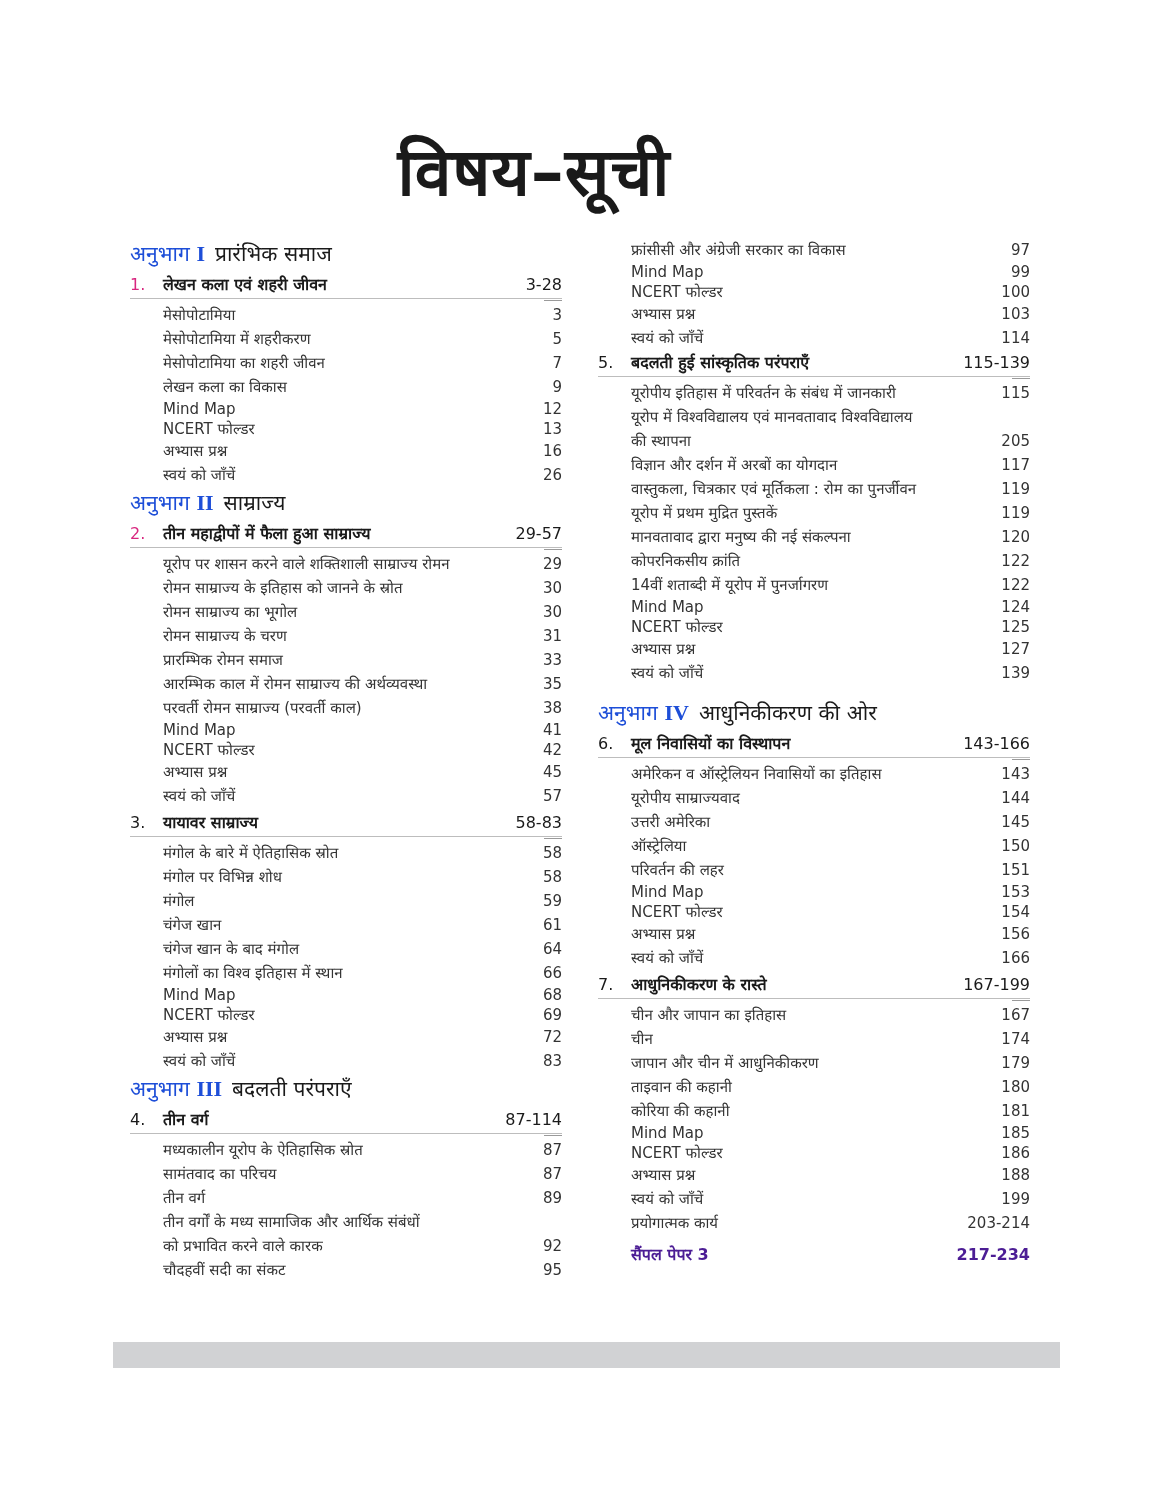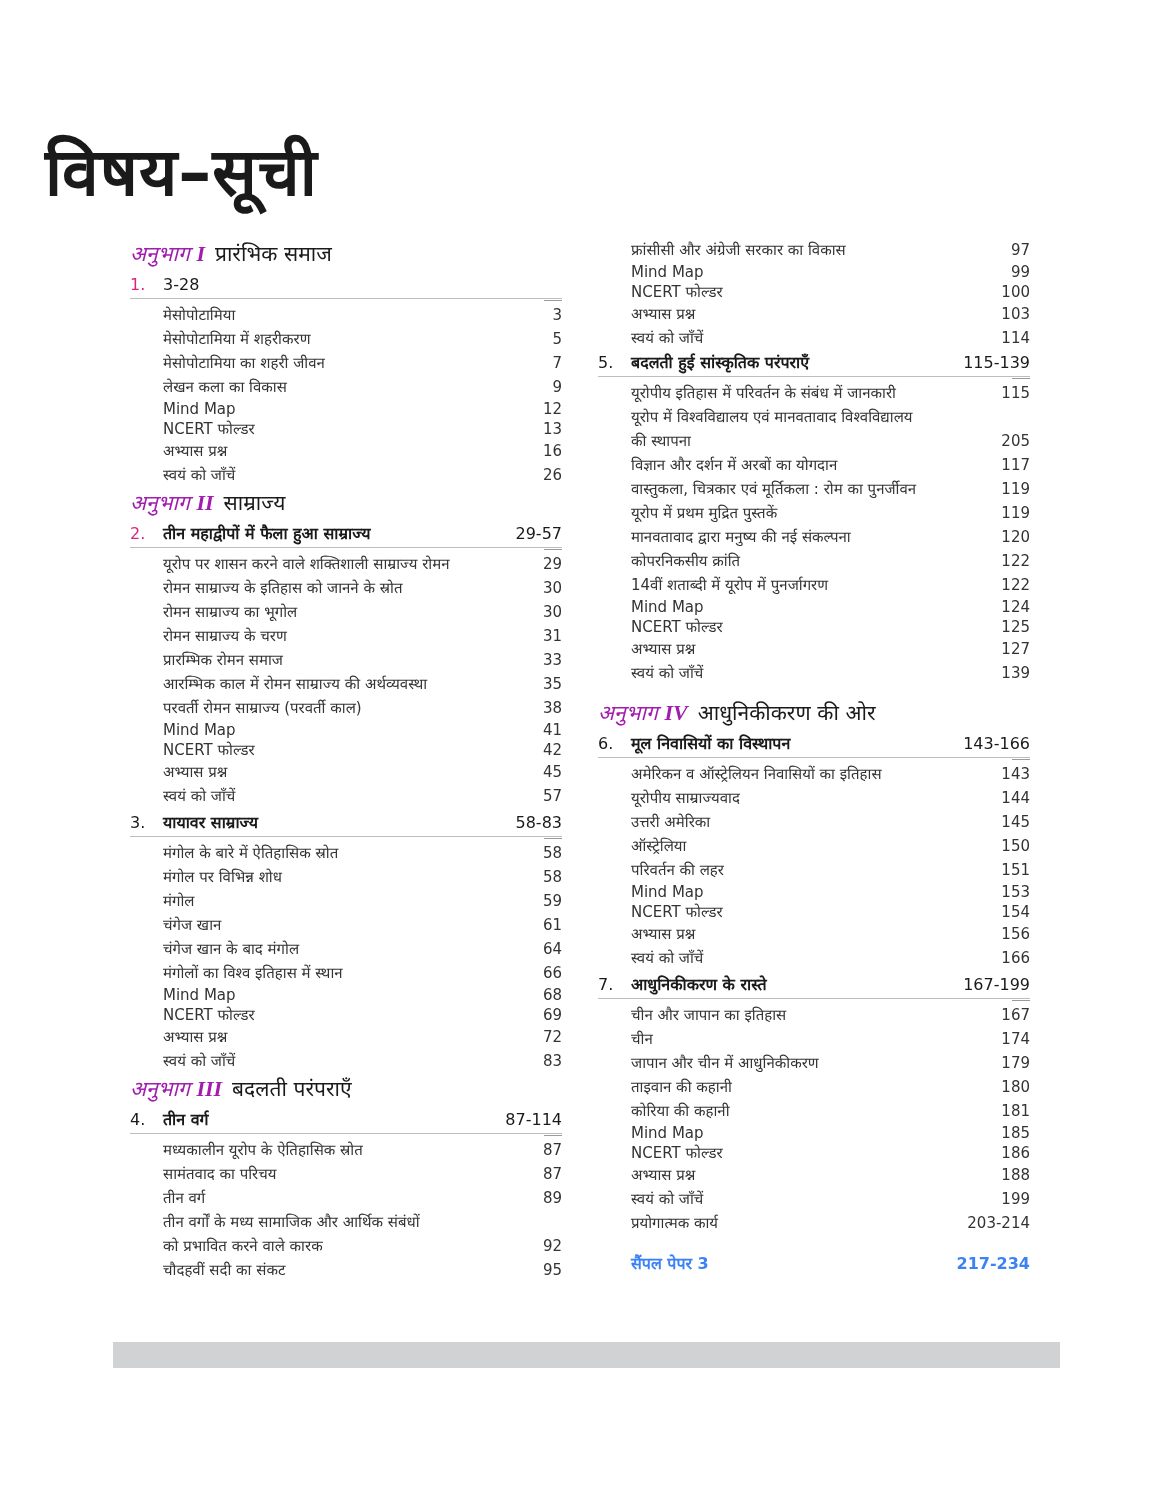--- a/index.html
+++ b/index.html
@@ -3,31 +3,31 @@
   <meta charset="utf-8">
   <style>
     html, body { margin: 0; padding: 0; background: #ffffff; }
     body {
       width: 1174px; height: 1500px; position: relative; overflow: hidden;
       font-family: "DejaVu Sans", "Liberation Sans", sans-serif;
       color: #2a2a2a;
     }
     .title {
       position: absolute; top: 128px; left: 0; width: 1068px;
-      text-align: left; font-size: 66px; font-weight: bold; color: #1a1a1a;
-      letter-spacing: 1px; line-height: 90px; padding-left: 45px;
+      text-align: center; font-size: 66px; font-weight: bold; color: #1a1a1a;
+      letter-spacing: 1px; line-height: 90px;
     }
     .col { position: absolute; top: 238px; width: 432px; }
     .col.left { left: 130px; }
     .col.right { left: 598px; }
     .part {
       font-size: 21px; line-height: 32px; color: #1a1a1a; margin: 0 0 2px 0;
       white-space: nowrap;
     }
-    .part .part-label { color: #a21caf; margin-right: 10px; font-style: italic; }
+    .part .part-label { color: #1d4ed8; margin-right: 10px; }
     .part .part-num { font-family: "Liberation Serif", serif; font-weight: bold; font-size: 22px; }
     .chapter {
       display: flex; align-items: baseline; font-size: 16px; line-height: 26px;
       color: #1a1a1a; border-bottom: 1.5px solid #bdbdbd; margin-bottom: 4px;
       position: relative;
     }
     .chapter::after {
       content: ""; position: absolute; right: 0; bottom: -3px; width: 18px;
       border-bottom: 1.5px solid #9a9a9a;
     }
@@ -35,39 +35,40 @@
     .chapter .ch-num.pink { color: #d8267f; }
     .chapter .ch-title { flex: 1; font-weight: bold; }
     .chapter .ch-pages { text-align: right; }
     .entry {
       display: flex; align-items: baseline; font-size: 15px; line-height: 24px;
       color: #333; padding-left: 33px;
     }
     .entry.tight { line-height: 20px; }
     .entry .e-title { flex: 1; }
     .entry .e-page { text-align: right; min-width: 60px; }
-    .entry.bold { font-weight: bold; color: #3b82f6; margin-top: 17px; font-size: 16px; }
+    .entry.bold { font-weight: bold; color: #4c1d95; margin-top: 8px; font-size: 16px; }
     .spacer { height: 2px; }
     .bottom-bar {
       position: absolute; left: 113px; top: 1342px; width: 947px; height: 26px;
       background: #d1d2d4;
     }
   </style>
 </head>
 <body>
 
 <div class="title">विषय–सूची</div>
 
 <div class="col left">
 
   <div class="part">
     <span class="part-label"><span>अनुभाग</span> <span class="part-num">I</span></span><span>प्रारंभिक समाज</span>
   </div>
   <div class="chapter">
     <span class="ch-num pink">1.</span>
+    <span class="ch-title">लेखन कला एवं शहरी जीवन</span>
     <span class="ch-pages">3-28</span>
   </div>
   <div>
       <div class="entry">
         <span class="e-title">मेसोपोटामिया</span>
         <span class="e-page">3</span>
       </div>
       <div class="entry">
         <span class="e-title">मेसोपोटामिया में शहरीकरण</span>
         <span class="e-page">5</span>

